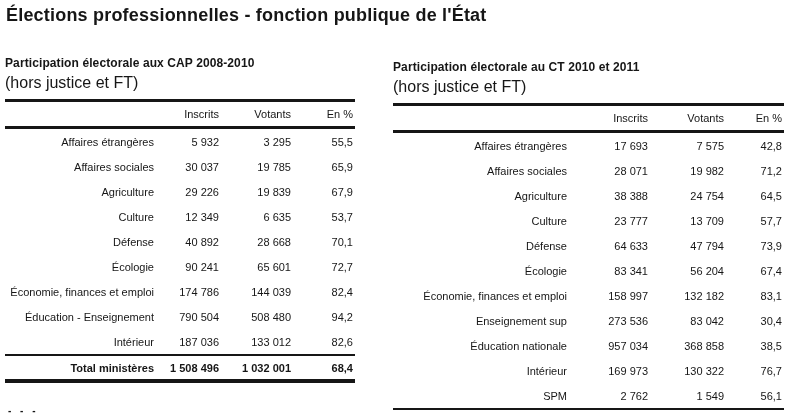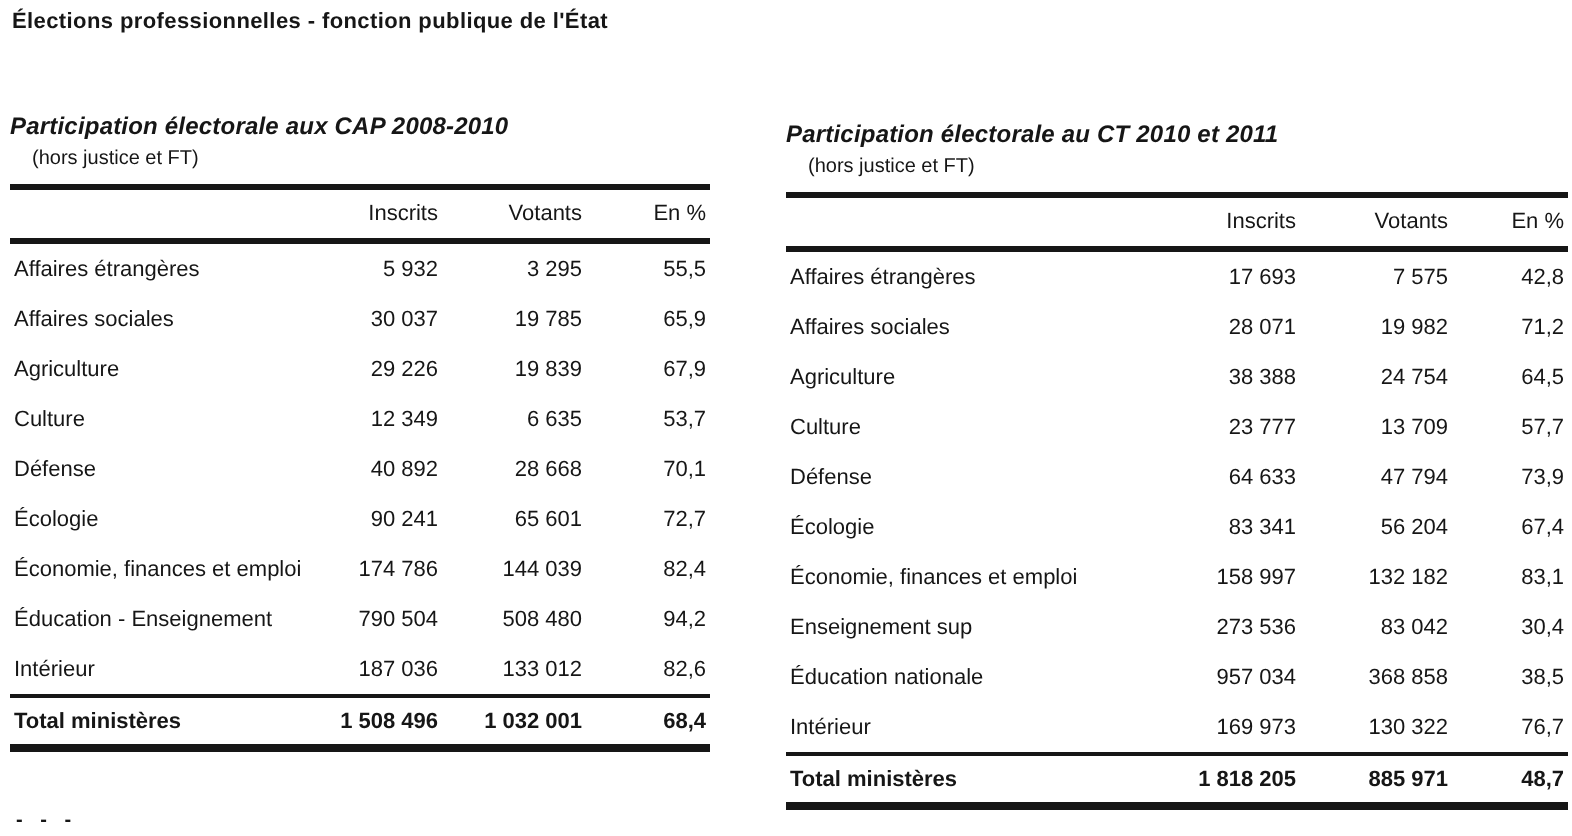--- a/index.html
+++ b/index.html
@@ -8,46 +8,46 @@
     background:#ffffff;
     color:#161616;
     font-family:"Liberation Sans","DejaVu Sans",sans-serif;
     -webkit-font-smoothing:antialiased;
     position:relative;
     overflow:hidden;
   }
   .page{position:absolute;inset:0;}
   h1.page-title{
     position:absolute;left:6px;top:5px;margin:0;
-    font-size:11px;font-weight:bold;letter-spacing:.2px;
+    font-size:18px;font-weight:bold;letter-spacing:.2px;
   }
   .table-section{position:absolute;}
   .section-cap{left:5px;top:56px;width:350px;}
   .section-ct{left:393px;top:60px;width:391px;}
-  h2.section-title{margin:0;font-size:12px;font-weight:bold;letter-spacing:.1px;font-style:italic;}
-  .section-subtitle{margin:4px 0 0 11px;font-size:10px;}
+  h2.section-title{margin:0;font-size:12px;font-weight:bold;letter-spacing:.1px;}
+  .section-subtitle{margin:4px 0 0 0;font-size:16px;}
   table.data-table{
     border-collapse:collapse;table-layout:fixed;width:100%;
     margin-top:7px;
     border-top:3px solid #161616;
   }
   table.data-table th, table.data-table td{
     font-size:11px;overflow:hidden;white-space:nowrap;
   }
   table.data-table thead th{
     font-weight:normal;height:22px;vertical-align:middle;
     border-bottom:3px solid #161616;
   }
   table.data-table tbody td{height:23px;vertical-align:middle;}
   table.data-table tfoot td{
     font-weight:bold;height:21px;vertical-align:middle;
     border-top:2px solid #161616;
     border-bottom:4px solid #161616;
   }
-  .label-col{text-align:left;padding-left:2px;}
+  .label-col{text-align:right;padding-left:2px;}
   .num{text-align:right;padding-right:2px;}
   
   .section-cap col.c-label{width:150px;}
   .section-cap col.c-inscrits{width:66px;}
   .section-cap col.c-votants{width:72px;}
   .section-cap col.c-pct{width:62px;}
   .section-ct col.c-label{width:175px;}
   .section-ct col.c-inscrits{width:82px;}
   .section-ct col.c-votants{width:76px;}
   .section-ct col.c-pct{width:58px;}
@@ -220,20 +220,26 @@
             <td class="num">957 034</td>
             <td class="num">368 858</td>
             <td class="num">38,5</td>
           </tr>
           <tr>
             <td class="label-col">Intérieur</td>
             <td class="num">169 973</td>
             <td class="num">130 322</td>
             <td class="num">76,7</td>
           </tr>
+          <tr>
+            <td class="label-col">SPM</td>
+            <td class="num">2 762</td>
+            <td class="num">1 549</td>
+            <td class="num">56,1</td>
+          </tr>
         </tbody>
       <tfoot>
         <tr>
           <td class="label-col">Total ministères</td>
           <td class="num">1 818 205</td>
           <td class="num">885 971</td>
           <td class="num">48,7</td>
         </tr>
       </tfoot>
     </table>

